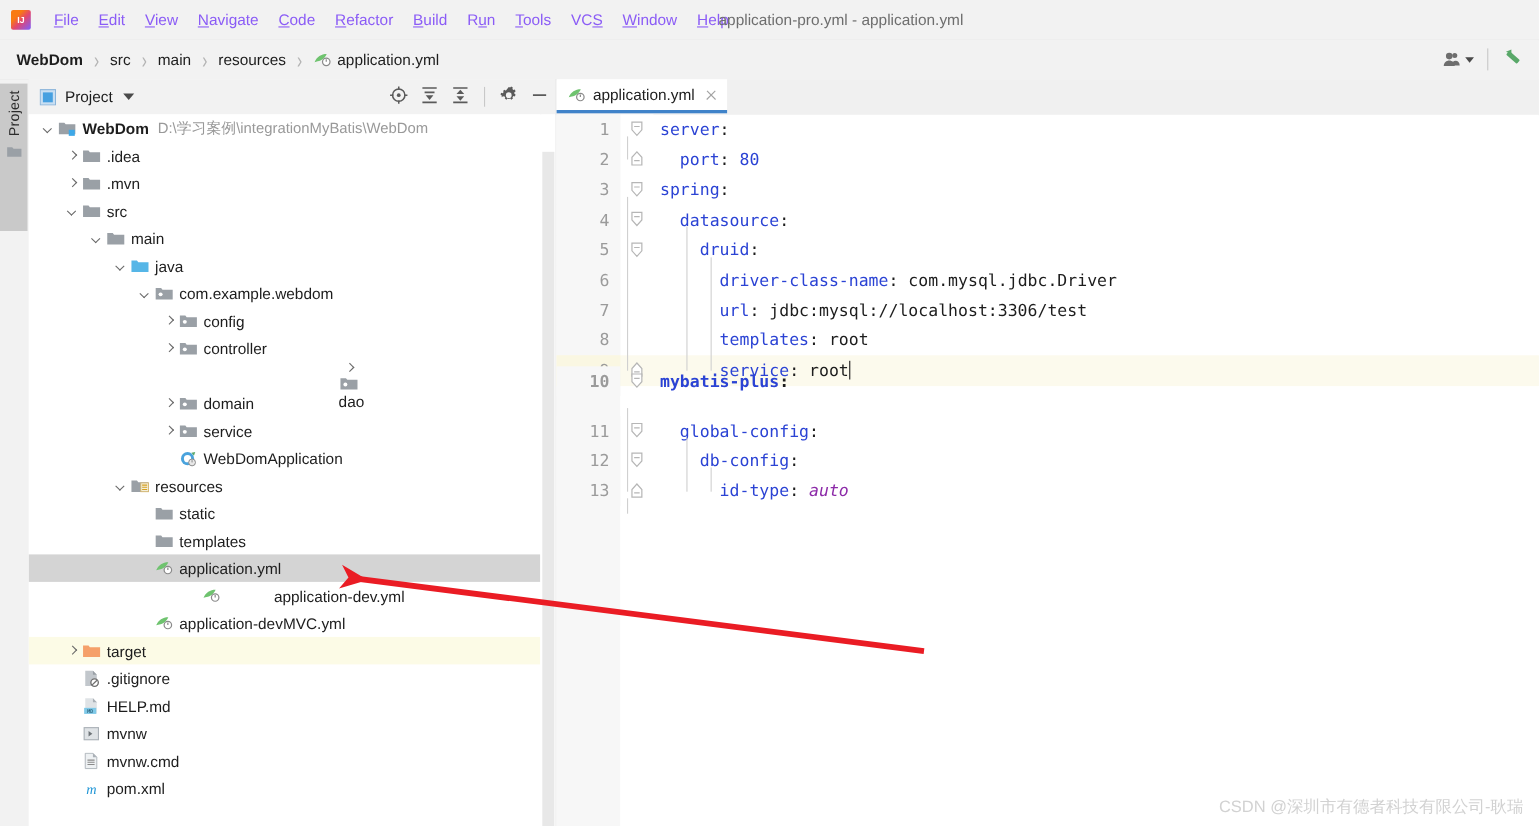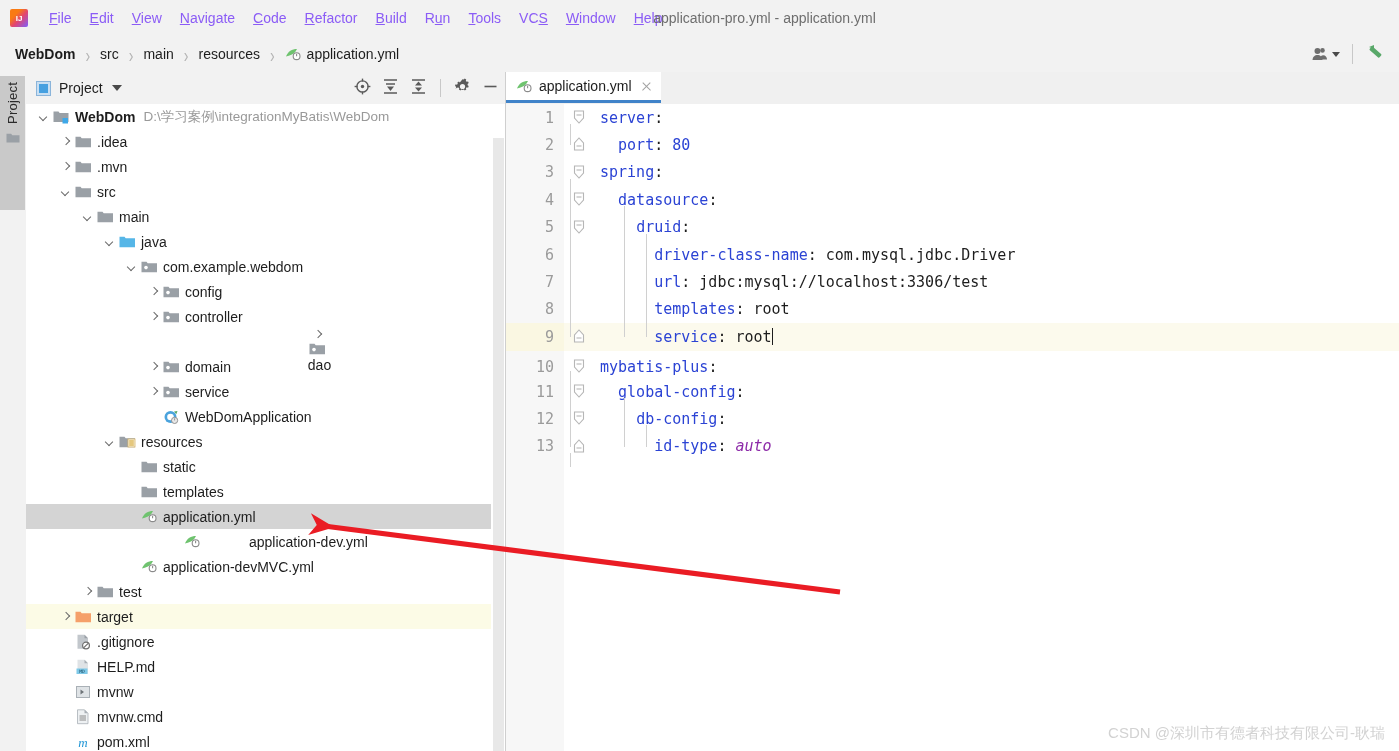--- a/index.html
+++ b/index.html
@@ -626,29 +626,20 @@
         <span class="twisty"></span>
         <span class="ticon">
           <svg width="17" height="15" viewBox="0 0 17 15">
             <path d="M1 9.5c2-5 6-7.4 11-7.4-1.6 3.6-4.6 6.1-8.2 6.6z" fill="#6fc36f"></path>
             <circle cx="11.6" cy="9.2" r="3.4" fill="#ffffff" stroke="#8a8a8a" stroke-width="1.1"></circle>
             <line x1="11.6" y1="9.2" x2="11.6" y2="6.8" stroke="#8a8a8a" stroke-width="1.1"></line>
           </svg>
         </span>
         <span class="tlabel">application-devMVC.yml</span>
       </div>
-      <div class="trow" style="padding-left: 56px;">
-        <span class="twisty closed"></span>
-        <span class="ticon">
-          <svg width="17" height="16" viewBox="0 0 17 16">
-            <path d="M0.5 2.8h5l1.2 1.5h9.3v8.9H0.5z" fill="#9aa0a6"></path>
-          </svg>
-        </span>
-        <span class="tlabel">test</span>
-      </div>
       <div class="trow excluded-hl" style="padding-left: 34px; width: 479px; margin-left: 0px;">
         <span class="twisty closed"></span>
         <span class="ticon">
           <svg width="17" height="16" viewBox="0 0 17 16">
             <path d="M0.5 2.8h5l1.2 1.5h9.3v8.9H0.5z" fill="#f5a06a"></path>
           </svg>
         </span>
         <span class="tlabel">target</span>
       </div>
       <div class="trow" style="padding-left: 34px;">
@@ -801,21 +792,21 @@
         <div class="cline hl" style="top: 219.2px;">
           <div class="lnum-cell">9</div>
           <div class="fold-cell">
             <svg class="foldmark" width="12" height="16" viewBox="0 0 12 16">
               <path d="M1.5 14h9V7L6 2 1.5 7z" fill="#ffffff" stroke="#b6b6b6" stroke-width="1.1"></path>
               <line x1="3.5" y1="10" x2="8.5" y2="10" stroke="#b6b6b6" stroke-width="1.1"></line>
             </svg>
           </div>
           <div class="code-cell">      <span class="k">service</span>:<span class="v"> root</span><span class="caret-bar"></span></div>
         </div>
-        <div class="cline" style="top: 249px;">
+        <div class="cline" style="top: 229px; font-weight: bold;">
           <div class="lnum-cell">10</div>
           <div class="fold-cell">
             <svg class="foldmark" width="12" height="16" viewBox="0 0 12 16">
               <path d="M1.5 2h9v7L6 14 1.5 9z" fill="#ffffff" stroke="#b6b6b6" stroke-width="1.1"></path>
               <line x1="3.5" y1="6" x2="8.5" y2="6" stroke="#b6b6b6" stroke-width="1.1"></line>
             </svg>
           </div>
           <div class="code-cell"><span class="k">mybatis-plus</span>:</div>
         </div>
         <div class="cline" style="top: 274px;">

